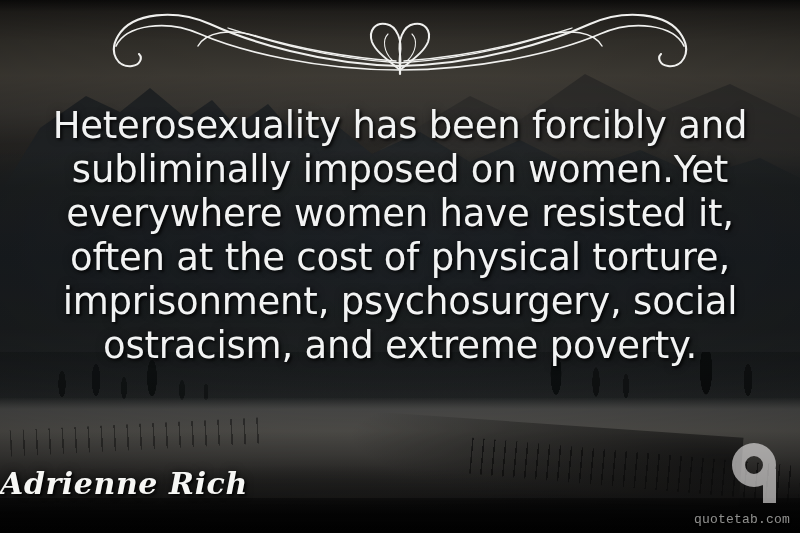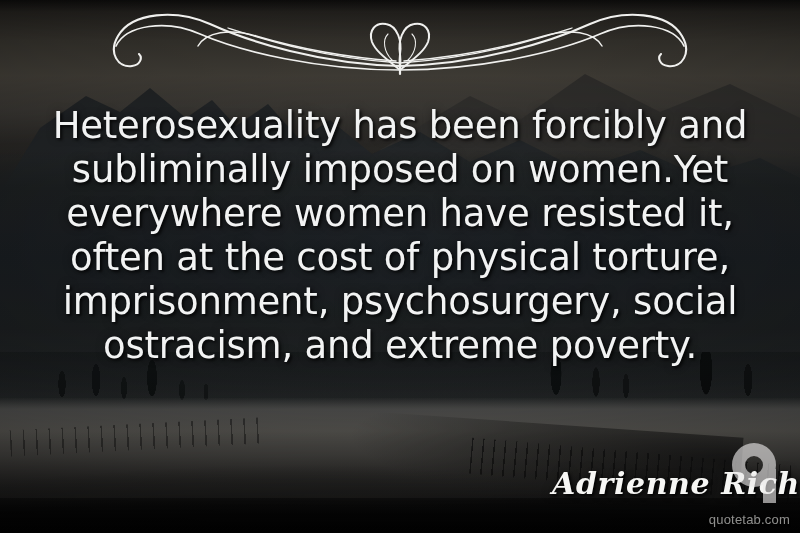--- a/index.html
+++ b/index.html
@@ -152,21 +152,21 @@
     line-height: 44px;
     letter-spacing: -0.2px;
     text-shadow: 2px 2px 3px rgba(0,0,0,0.75), 0 0 10px rgba(0,0,0,0.45);
     white-space: pre-line;
   }
 
   
   #author-name {
     position: absolute;
     top: 466px; left: 0; right: 0;
-    text-align: right;
+    text-align: left;
     color: #f6f6f4;
     font-family: "DejaVu Serif", "Liberation Serif", serif;
     font-style: italic;
     font-weight: bold;
     font-size: 30px;
     letter-spacing: 0.6px;
     text-shadow: 2px 2px 3px rgba(0,0,0,0.85), 0 0 8px rgba(0,0,0,0.5);
   }
 
   
@@ -178,21 +178,21 @@
   #watermark-logo {
     position: absolute;
     right: 8px; top: 0;
     width: 64px; height: 64px;
     opacity: 0.62;
   }
   #watermark-domain {
     position: absolute;
     right: 4px; bottom: 2px;
     color: rgba(236,236,234,0.60);
-    font-family: Liberation Sans, sans-serif;
+    font-family: Liberation Mono, monospace;
     font-size: 13px;
     letter-spacing: 0.2px;
     white-space: nowrap;
     text-shadow: 0 1px 2px rgba(0,0,0,0.8);
   }
 </style>
 </head>
 <body>
 
 <div id="quote-card">

